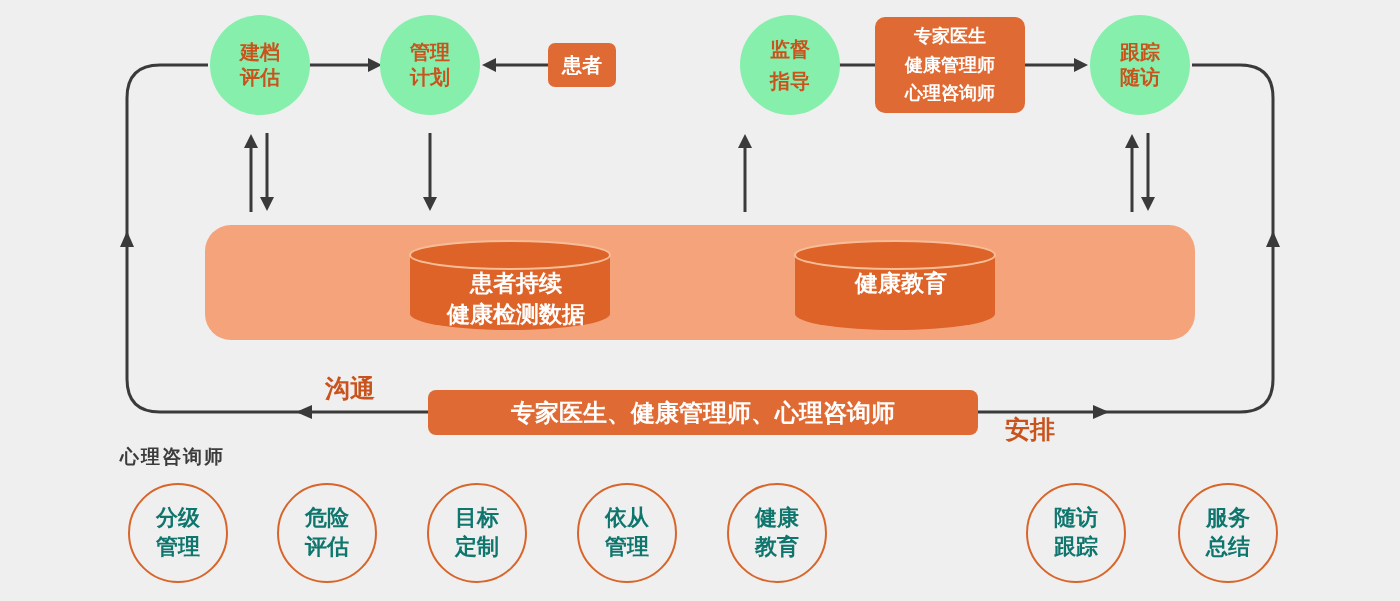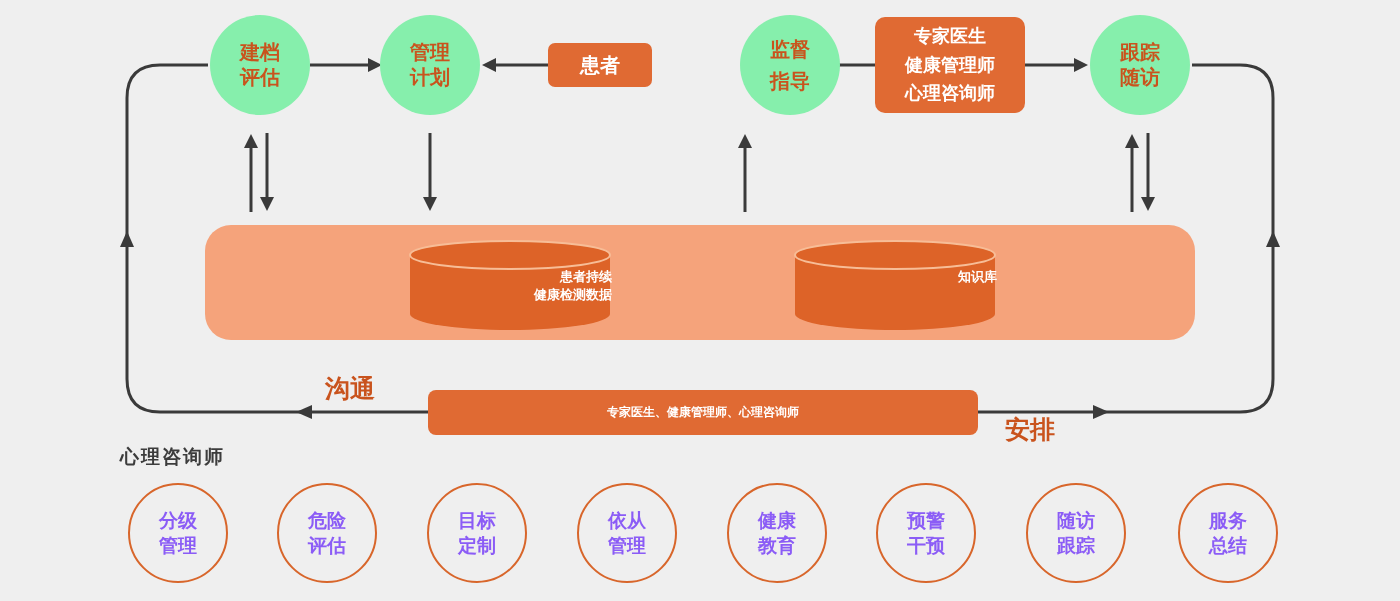--- a/index.html
+++ b/index.html
@@ -15,35 +15,35 @@
   .circle { width:100px; height:100px; border-radius:50%; background:#86efac; color:#c9531d;
             font-size:20px; line-height:1.25; }
   .obox { background:#e06a33; color:#ffffff; border-radius:7px; font-size:20px; }
   .specialists { font-size:18px; line-height:1.6; border-radius:10px; }
 
   .band { position:absolute; left:205px; top:225px; width:990px; height:115px;
           background:#f5a37b; border-radius:26px; z-index:1; }
 
   .cyl { position:absolute; width:204px; height:92px; z-index:2; }
   .cyl .txt { position:absolute; left:12px; right:0; top:28px; color:#ffffff; font-weight:bold;
-              font-size:13px; line-height:1.35; text-align:right; }
+              font-size:23px; line-height:1.35; text-align:center; }
 
   .bar { position:absolute; left:428px; top:390px; width:550px; height:45px; background:#e06a33;
          border-radius:8px; color:#ffffff; display:flex; align-items:center; justify-content:center;
-         font-size:12px; font-weight:bold; z-index:2; }
+         font-size:24px; font-weight:bold; z-index:2; }
 
   .edge-label { position:absolute; width:80px; text-align:left; color:#c9531d; font-size:25px;
                 font-weight:bold; z-index:2; }
 
   .rules-title { position:absolute; left:120px; top:444px; font-size:19px; font-weight:bold;
                  color:#3c3c3c; letter-spacing:2px; z-index:2; }
 
   .rule { position:absolute; top:483px; width:100px; height:100px; border:2px solid #d8662b;
-          border-radius:50%; color:#8b5cf6; display:flex; flex-direction:column; align-items:center;
-          justify-content:center; text-align:left; font-size:19px; font-weight:bold; line-height:1.3; z-index:2; }
+          border-radius:50%; color:#0f766e; display:flex; flex-direction:column; align-items:center;
+          justify-content:center; text-align:left; font-size:22px; font-weight:bold; line-height:1.3; z-index:2; }
 </style>
 </head>
 <body>
 
 <div class="canvas">
 
   <svg class="wires" width="1400" height="601" viewBox="0 0 1400 601">
 
     <path d="M310 65 H372"></path>
     <polygon points="368,58 368,72 382,65"></polygon>
@@ -82,21 +82,21 @@
   <div class="node circle" style="left:210px; top:15px;">
     <div>建档</div>
     <div>评估</div>
   </div>
 
   <div class="node circle" style="left:380px; top:15px;">
     <div>管理</div>
     <div>计划</div>
   </div>
 
-  <div class="node obox" style="left:548px; top:43px; width:104px; height:44px;">
+  <div class="node obox" style="left:548px; top:43px; width:68px; height:44px;">
     <div>患者</div>
   </div>
 
   <div class="node circle" style="left:740px; top:15px;gap:7px;">
     <div>监督</div>
     <div>指导</div>
   </div>
 
   <div class="node obox specialists" style="left:875px; top:17px; width:150px; height:96px;">
     <div>专家医生</div>
@@ -121,21 +121,21 @@
       <div>健康检测数据</div>
     </div>
   </div>
 
   <div class="cyl" style="left:793px; top:240px;">
     <svg width="204" height="92" viewBox="0 0 204 92">
       <path d="M2 15 L2 74 A100 16 0 0 0 202 74 L202 15 Z" fill="#dd6328"></path>
       <ellipse cx="102" cy="15" rx="100" ry="14" fill="#dd6328" stroke="#f7bd97" stroke-width="2"></ellipse>
     </svg>
     <div class="txt">
-      <div>知识库</div>
+      <div>健康教育</div>
     </div>
   </div>
 
   <div class="bar">
     <span>专家医生、健康管理师、心理咨询师</span>
   </div>
 
   <div class="edge-label" style="left:325px; top:372px;">沟通</div>
   <div class="edge-label" style="left:1005px; top:372px;margin-top:41px;">安排</div>
 
@@ -154,24 +154,20 @@
     <div>定制</div>
   </div>
   <div class="rule" style="left:577px;">
     <div>依从</div>
     <div>管理</div>
   </div>
   <div class="rule" style="left:727px;">
     <div>健康</div>
     <div>教育</div>
   </div>
-  <div class="rule" style="left:876px;">
-    <div>预警</div>
-    <div>干预</div>
-  </div>
   <div class="rule" style="left:1026px;">
     <div>随访</div>
     <div>跟踪</div>
   </div>
   <div class="rule" style="left:1178px;">
     <div>服务</div>
     <div>总结</div>
   </div>
 
 </div>

